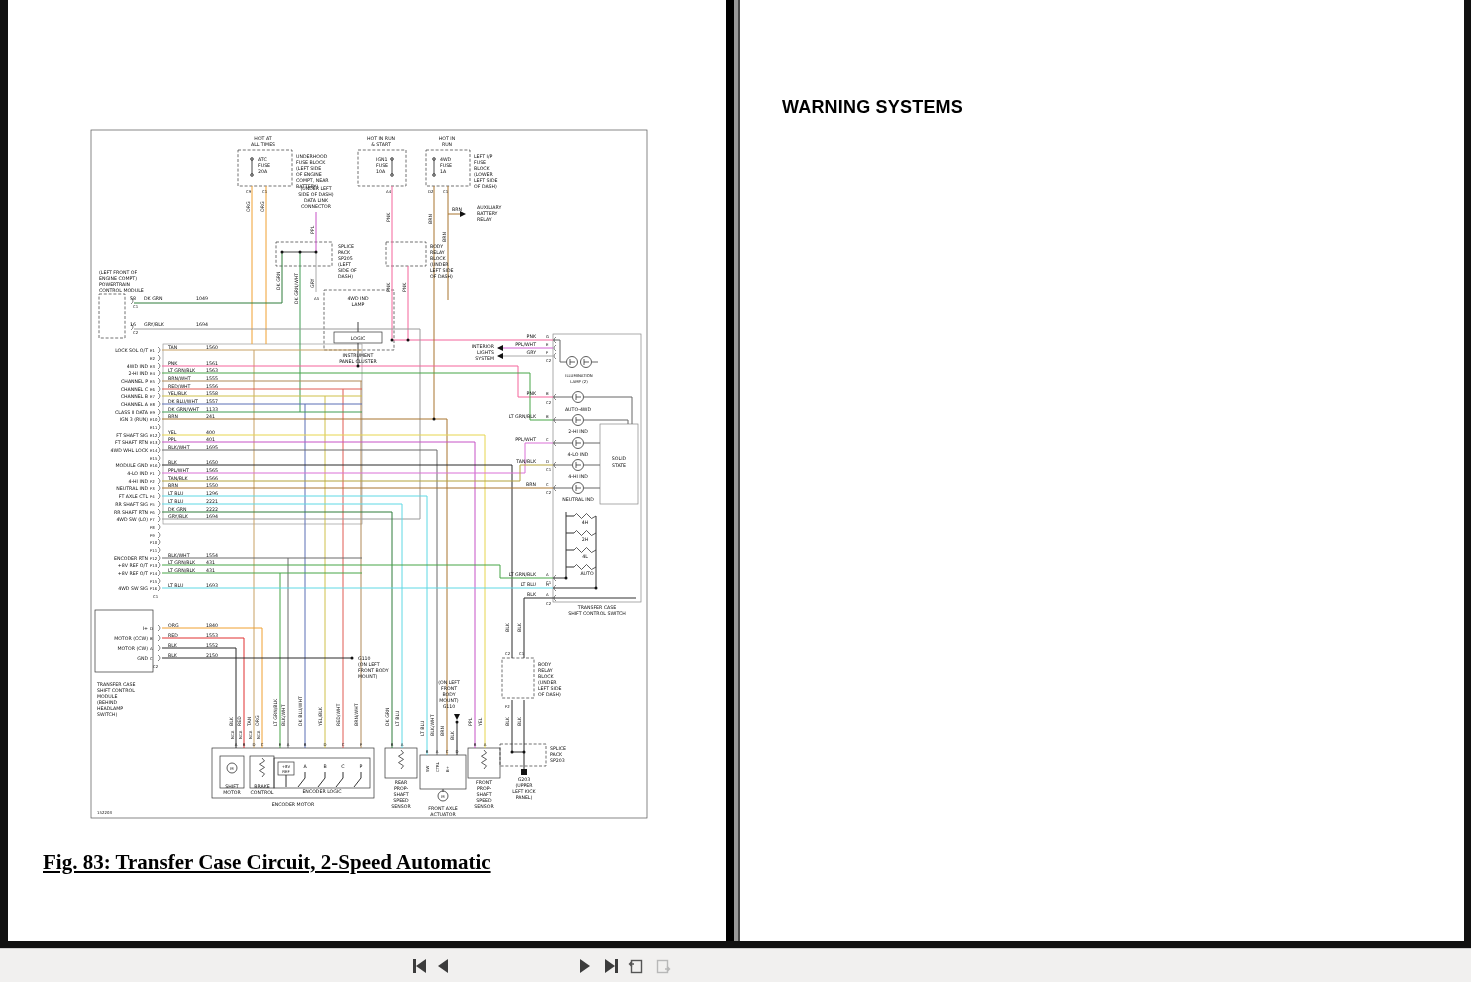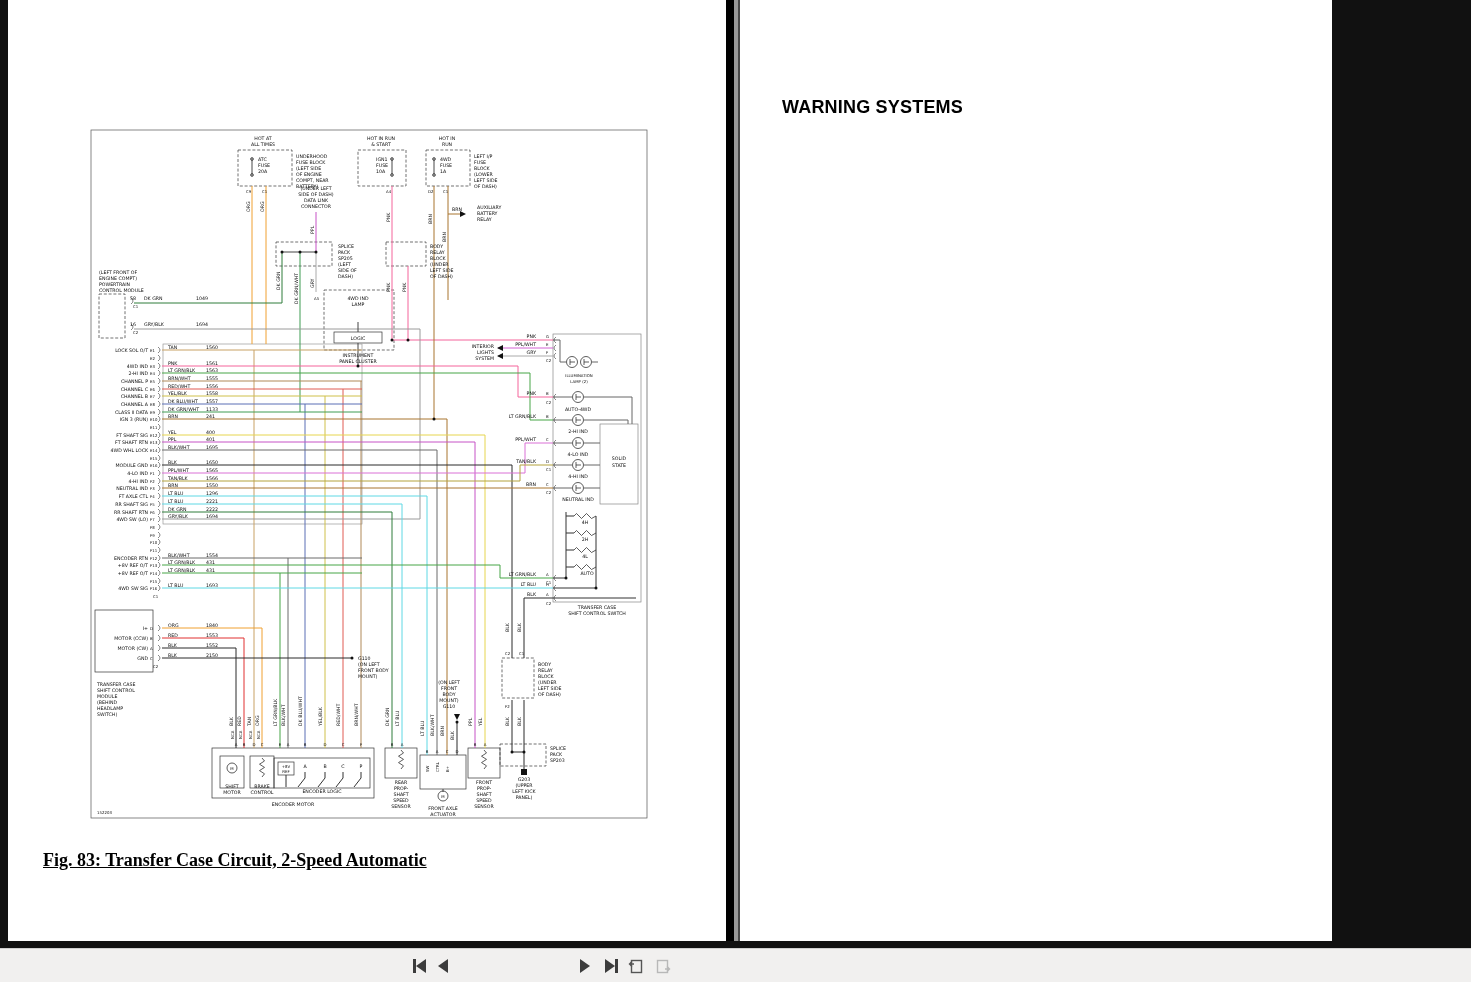--- a/index.html
+++ b/index.html
@@ -1,25 +1,25 @@
 <!DOCTYPE html>
 <html><head>
 <meta charset="utf-8">
 <style>
   html,body{margin:0;padding:0;background:#000;width:1471px;height:982px;overflow:hidden;
     font-family:"Liberation Sans",sans-serif;}
   .viewer{position:absolute;left:0;top:0;width:1471px;height:948px;background:#111;}
   .page{position:absolute;top:0;height:941px;background:#fff;}
   .page-left{left:8px;width:718px;}
-  .page-right{left:740px;width:592px;}
+  .page-right{left:740px;width:724px;}
   .page-gap{position:absolute;left:726px;top:0;width:14px;height:941px;
     background:linear-gradient(to right,#000 0 8px,#9a9a9a 8px 12px,#4a4a4a 12px 14px);}
   .diagram-svg{position:absolute;left:0;top:0;width:718px;height:941px;}
   .caption{position:absolute;left:35px;top:850px;font-family:"Liberation Serif",serif;
-    font-weight:bold;font-size:18px;color:#000;text-decoration:underline;}
+    font-weight:bold;font-size:21px;color:#000;text-decoration:underline;}
   .heading{position:absolute;left:42px;top:97px;font-size:18px;font-weight:bold;color:#000;letter-spacing:.2px;}
   .toolbar{position:absolute;left:0;top:948px;width:1471px;height:34px;background:#f1f0ef;border-top:1px solid #cfcfcf;}
   .tbtn{position:absolute;top:5px;height:24px;display:flex;align-items:center;justify-content:center;cursor:pointer;}
   .tri{width:0;height:0;border-top:7px solid transparent;border-bottom:7px solid transparent;}
   .tri.left{border-right:10px solid #3c3c3c;}
   .tri.right{border-left:10px solid #3c3c3c;}
   .vbar{width:3px;height:14px;background:#3c3c3c;}
 </style>
 </head>
 <body>

